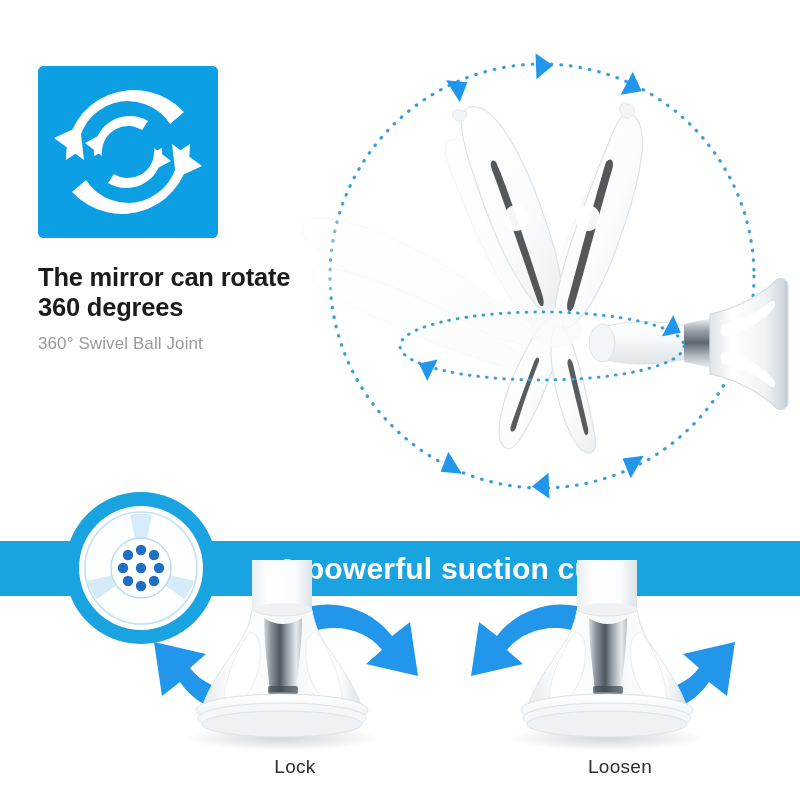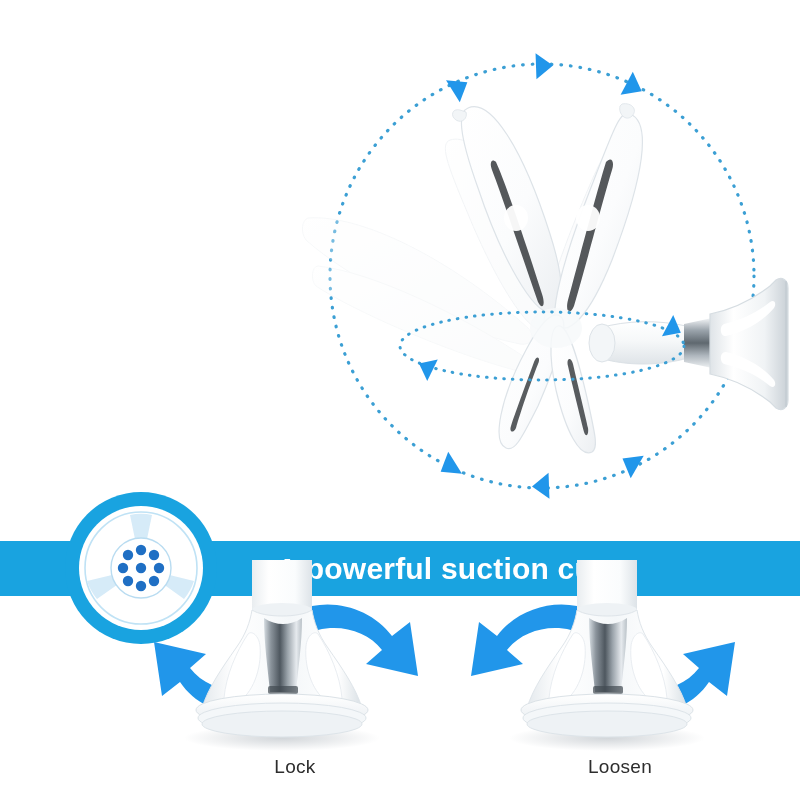--- a/index.html
+++ b/index.html
@@ -118,20 +118,65 @@
     color: #2d2d2d;
     letter-spacing: 0.3px;
   }
   .cup-art { position: absolute; left: 0; top: 0; }
 </style>
 </head>
 <body>
 
 <div id="page">
 
+  <div id="feature-block">
+
+    <div id="rotate-icon-tile">
+      <svg width="180" height="172" viewBox="0 0 180 172" aria-hidden="true">
+        <rect x="0" y="0" width="180" height="172" rx="6" fill="#0d9fe3"></rect>
+
+        <g fill="#ffffff">
+
+          <path d="M 40 86
+                   A 50 50 0 0 1 132 58
+                   L 146 46
+                   A 68 68 0 0 0 28 94
+                   Z"></path>
+          <path d="M 42 60 L 16 72 L 46 94 Z"></path>
+
+          <path d="M 140 86
+                   A 50 50 0 0 1 48 114
+                   L 34 126
+                   A 68 68 0 0 0 152 78
+                   Z"></path>
+          <path d="M 138 112 L 164 100 L 134 78 Z"></path>
+        </g>
+
+        <g fill="#ffffff">
+          <path d="M 64 86
+                   A 26 26 0 0 1 104 64
+                   L 110 55
+                   A 36 36 0 0 0 56 90
+                   Z"></path>
+          <path d="M 62 69 L 47 77 L 64 90 Z"></path>
+          <path d="M 116 86
+                   A 26 26 0 0 1 76 108
+                   L 70 117
+                   A 36 36 0 0 0 124 82
+                   Z"></path>
+          <path d="M 118 103 L 133 95 L 116 82 Z"></path>
+        </g>
+      </svg>
+    </div>
+
+    <h1 id="feature-heading">The mirror can rotate
+360 degrees</h1>
+
+    <p id="feature-subheading">360° Swivel Ball Joint</p>
+  </div>
 
   <div id="hero-area">
     <svg width="500" height="495" viewBox="0 0 500 495" aria-hidden="true">
       <defs>
         <linearGradient id="gBlade" x1="0" y1="0" x2="1" y2="1">
           <stop offset="0%" stop-color="#ffffff"></stop>
           <stop offset="55%" stop-color="#fbfcfd"></stop>
           <stop offset="100%" stop-color="#eceff2"></stop>
         </linearGradient>
         <linearGradient id="gBladeGhost" x1="0" y1="0" x2="1" y2="1">

